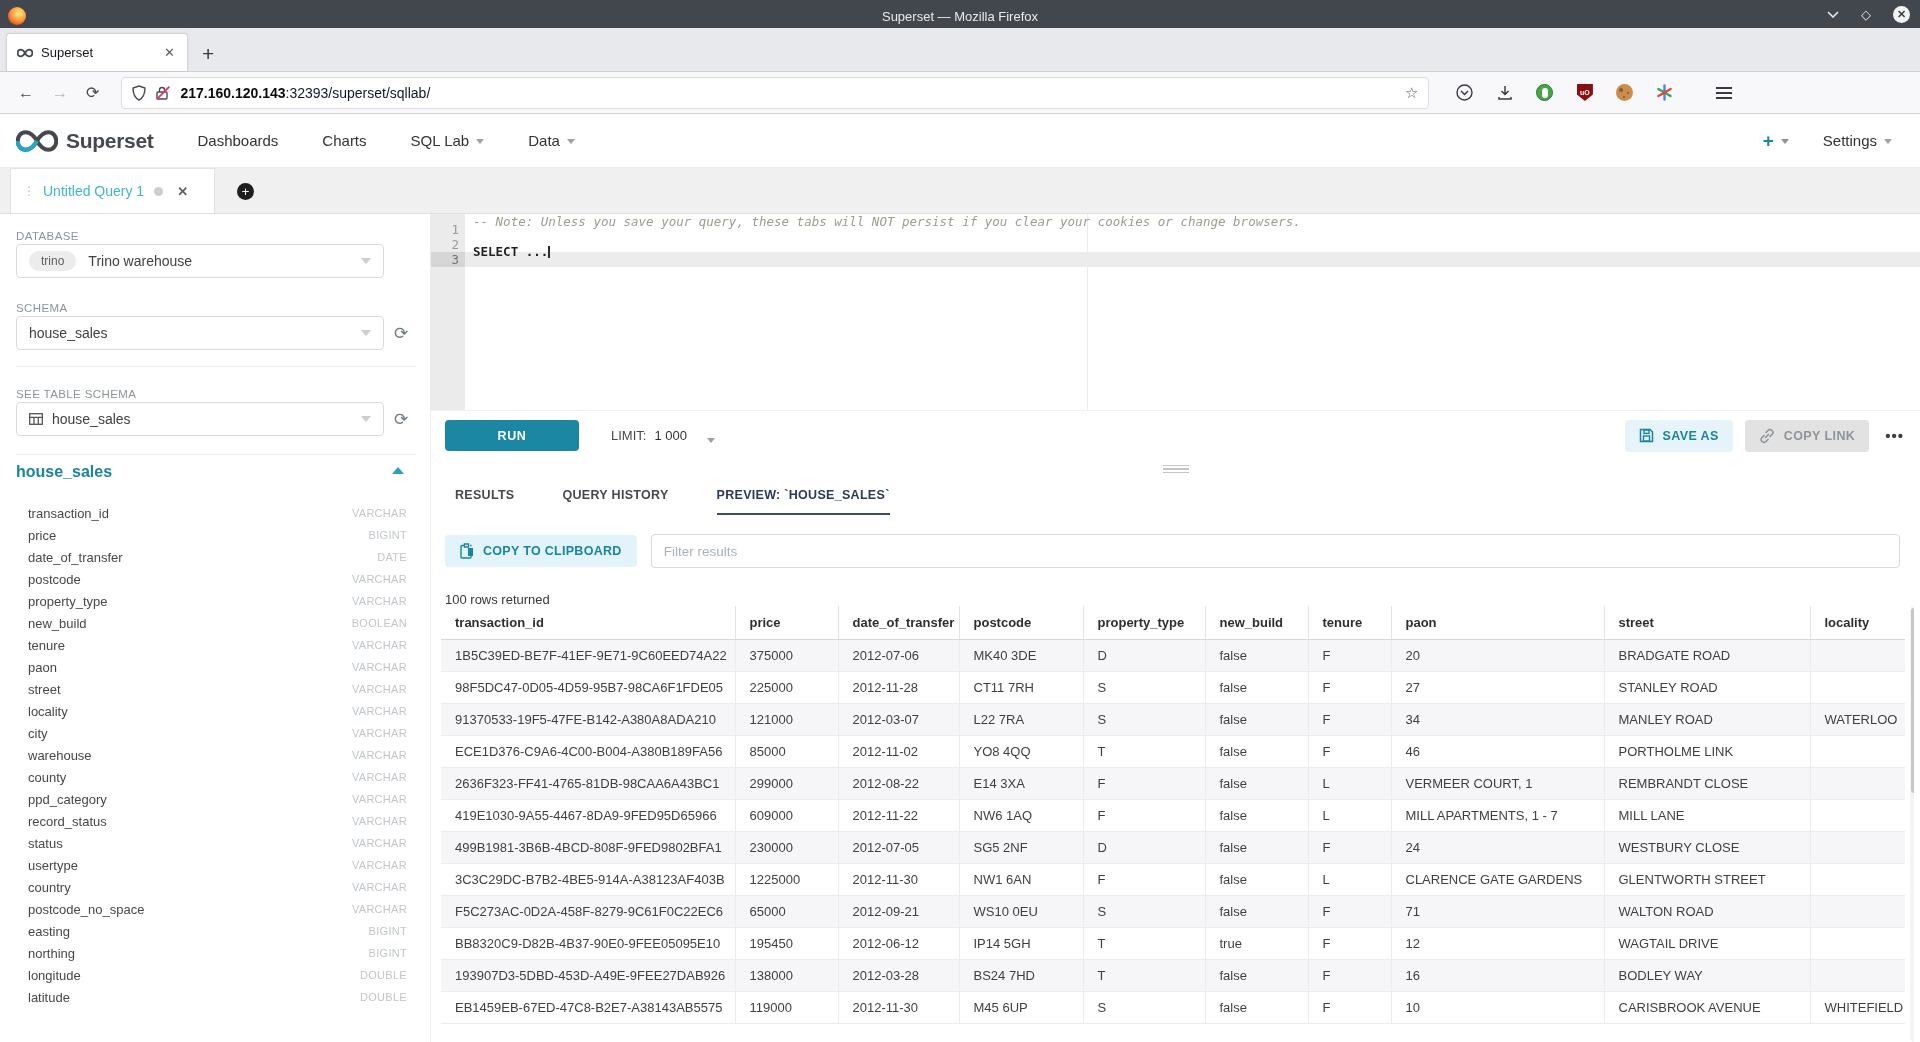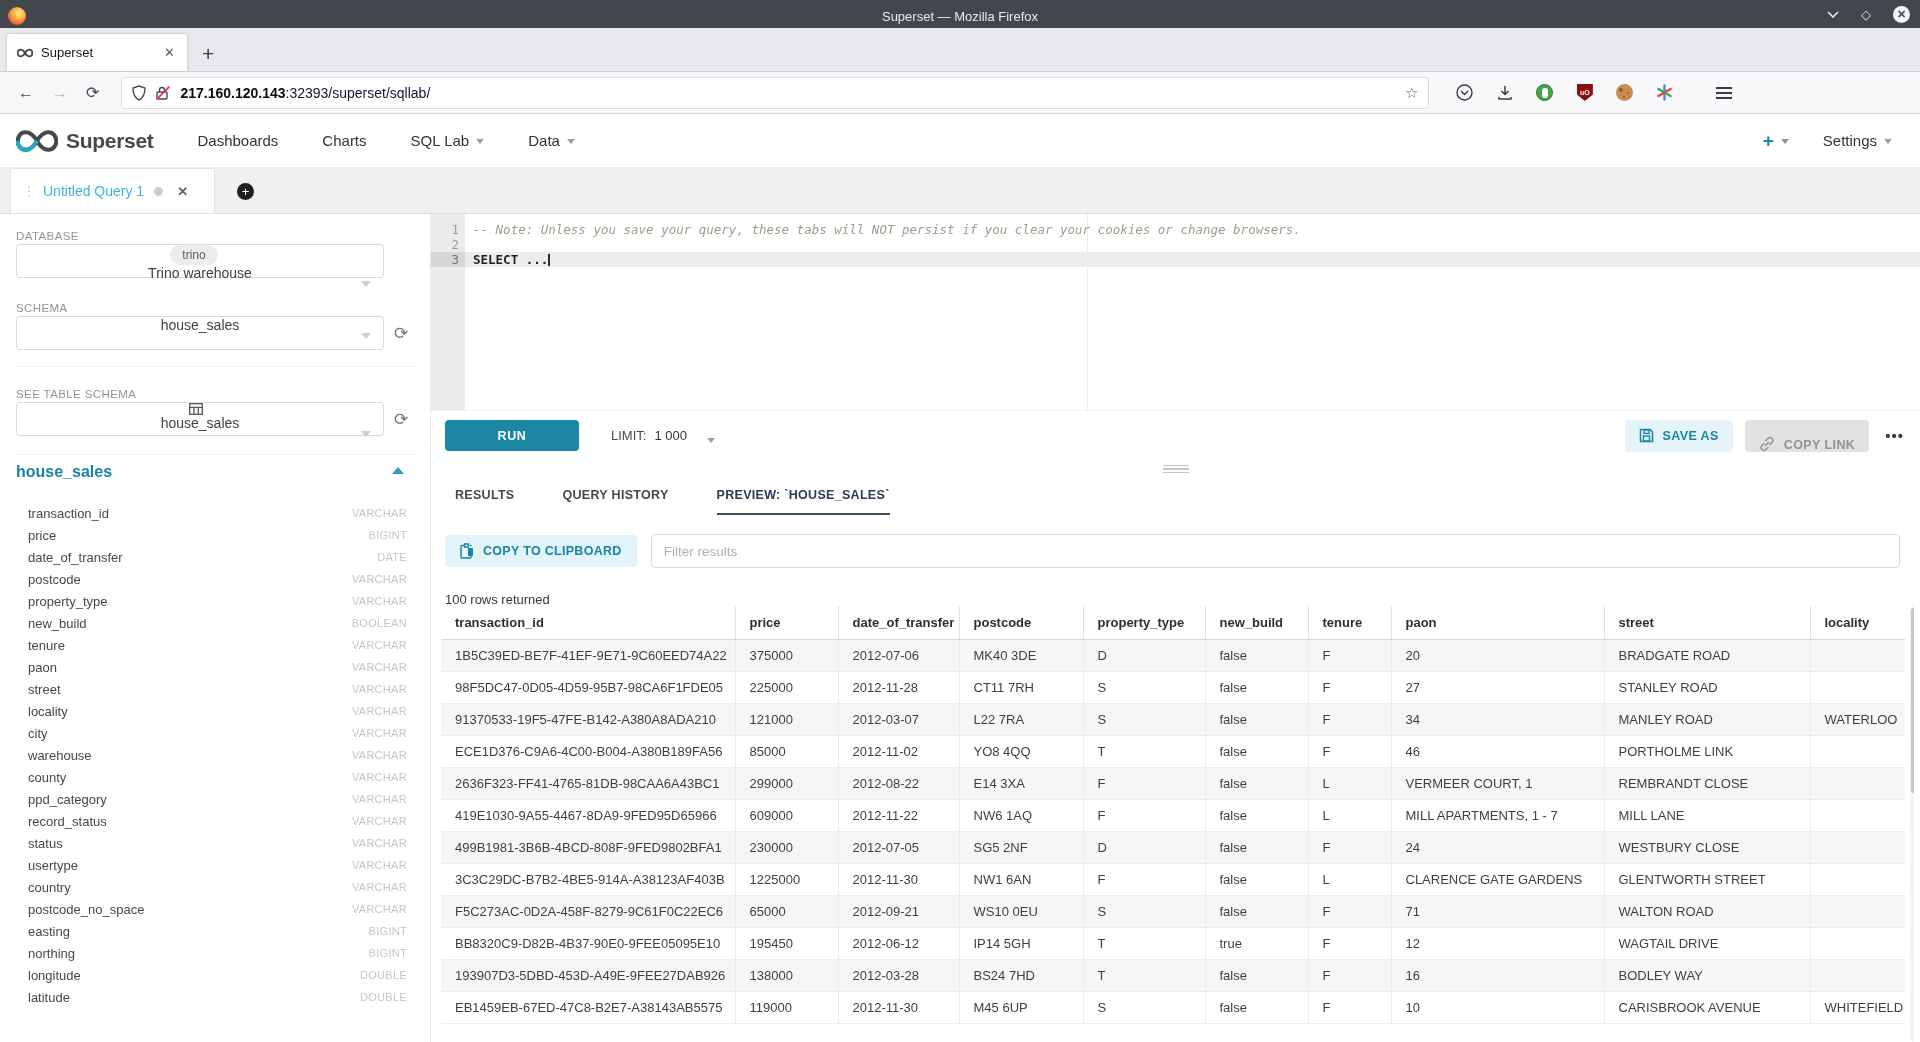--- a/index.html
+++ b/index.html
@@ -79,21 +79,21 @@
   .qtab-add { width:17px; height:17px; border-radius:50%; background:#1f1f1f; color:#fff; font-size:13px;
               display:flex; align-items:center; justify-content:center; margin:0 0 13px 22px; line-height:0; }
 
   
   .main { position:absolute; top:214px; left:0; width:1920px; height:828px; display:flex; }
 
   
   .sidebar { position:relative; width:430px; height:100%; background:#fff; flex:none; }
   .side-label { position:absolute; left:16px; font-size:11.5px; color:#8b949b; letter-spacing:.4px; }
   .side-select { position:absolute; left:16px; width:368px; height:34px; border:1px solid #d9d9d9; border-radius:4px;
-                 background:#fff; display:flex; align-items:center; padding:0 12px;flex-direction:column; }
+                 background:#fff; display:flex; align-items:center; padding:0 12px; }
   .sel-chevron { margin-left:auto; width:0; height:0; border-left:5px solid transparent; border-right:5px solid transparent;
                  border-top:6px solid #c9ced2; }
   .db-pill { background:#ececec; border-radius:11px; font-size:12px; color:#5f5f5f; padding:3px 12px; margin-right:12px; }
   .sel-text { font-size:14px; color:#414141; }
   .refresh-ic { position:absolute; font-size:17px; color:#6c7post; color:#6d7a82; }
   .side-divider { position:absolute; left:16px; width:400px; height:1px; background:#f0f0f0; }
   .tbl-icon { margin-right:9px; display:inline-block; }
   .schema-head { position:absolute; left:16px; top:249px; font-size:16px; font-weight:700; color:#1985a0; }
   .schema-caret { position:absolute; right:26px; top:253px; width:0; height:0; border-left:6px solid transparent;
                   border-right:6px solid transparent; border-bottom:7px solid #2ba0bd; }
@@ -103,40 +103,40 @@
   .col-type { margin-left:auto; font-size:11px; color:#c0c6ca; letter-spacing:.3px; }
 
   
   .rightpane { position:relative; flex:1; height:100%; border-left:1px solid #ededed; background:#fff; }
 
   .editor { position:absolute; top:0; left:0; right:0; height:197px; display:flex;
             font-family:"DejaVu Sans Mono", monospace; font-size:12.5px; line-height:15px; border-bottom:1px solid #f0f0f0; }
   .gutter { width:34px; background:#ebebeb; color:#9a9a9a; text-align:right; padding:8px 6px 0 0; flex:none; }
   .gutter .ln { display:block; height:15px; }
   .gutter .ln.active { background:#d6d6d6; color:#707070; margin-right:-6px; padding-right:6px; }
-  .codearea { position:relative; flex:1; padding:8px 0 0 8px; }
+  .codearea { position:relative; flex:1; padding:0 0 0 8px; }
   .code-line { height:15px; white-space:pre; }
   .sql-comment { color:#9d9d8c; font-style:italic; }
   .sql-keywordline { color:#1f1f1f; font-weight:700; }
   .cursorbar { display:inline-block; width:2px; height:12px; background:#2b2b2b; vertical-align:-2px; }
   .active-line-bg { position:absolute; left:0; right:0; top:38px; height:15px; background:#ececec; z-index:0; }
   .code-line, .codearea { z-index:1; }
   .code-line { position:relative; }
   .print-margin { position:absolute; top:0; bottom:0; left:622px; width:1px; background:#ececec; }
 
   .sqltoolbar { position:absolute; top:197px; left:0; right:0; height:49px; display:flex; align-items:center; padding:0 16px 0 14px; }
   .run-btn { width:134px; height:31px; background:#1b87a3; border-radius:4px; color:#fff; font-size:12.5px; font-weight:700;
              letter-spacing:.6px; display:flex; align-items:center; justify-content:center; }
   .limit-group { display:flex; align-items:flex-end; margin-left:32px; font-size:13px; color:#4a4a4a; }
   .limit-value { margin-left:8px; color:#333; }
   .limit-group .caret { margin-left:20px; }
   .tb-right { margin-left:auto; display:flex; align-items:center; }
   .saveas-btn { display:flex; align-items:center; gap:9px; background:#e6f3f9; border-radius:4px; height:32px; padding:0 14px;
                 color:#1985a0; font-size:12.5px; font-weight:700; letter-spacing:.4px; }
-  .copylink-btn { display:flex; align-items:flex-end; gap:9px; background:#e2e2e2; border-radius:4px; height:32px; padding:0 14px;
+  .copylink-btn { display:flex; align-items:center; gap:9px; background:#e2e2e2; border-radius:4px; height:32px; padding:0 14px;
                   color:#8f9499; font-size:12.5px; font-weight:700; letter-spacing:.4px; margin-left:12px; }
   .more-btn { margin-left:16px; color:#3f3f3f; font-size:15px; font-weight:700; letter-spacing:1px; }
 
   .grip-row { position:absolute; top:246px; left:0; right:0; height:18px; display:flex; align-items:center; justify-content:center; }
   .grip { width:26px; display:flex; flex-direction:column; gap:2px; }
   .grip span { height:1.5px; background:#c6c6c6; }
 
   .southtabs { position:absolute; top:264px; left:0; right:0; height:37px; display:flex; align-items:flex-end;
                padding-left:24px; gap:48px; }
   .stab { font-size:12.5px; font-weight:700; letter-spacing:.3px; color:#45494e; padding-bottom:11px; border-bottom:2.5px solid transparent; }

